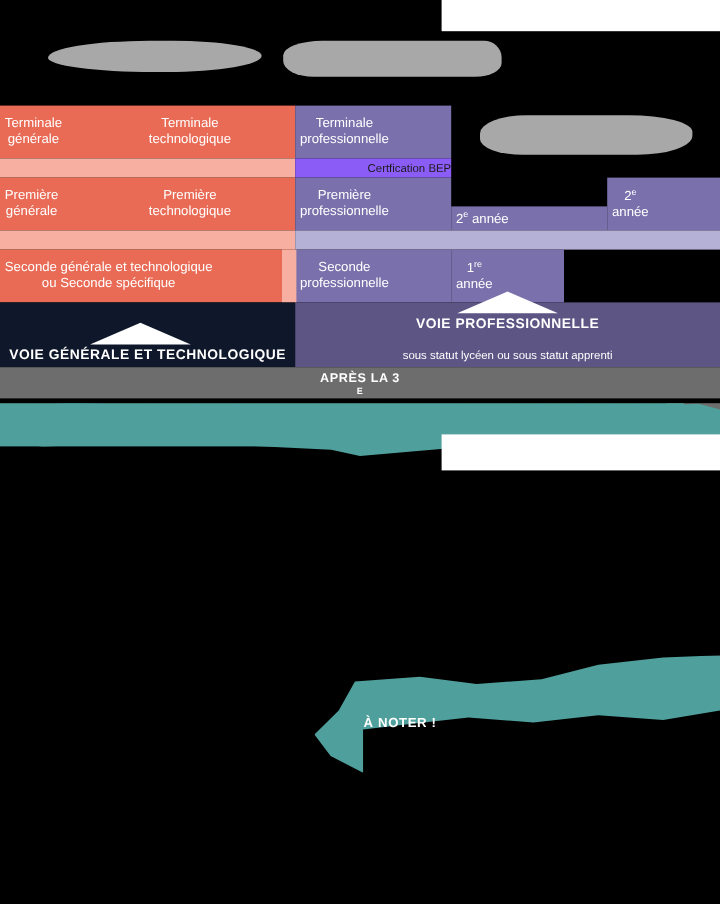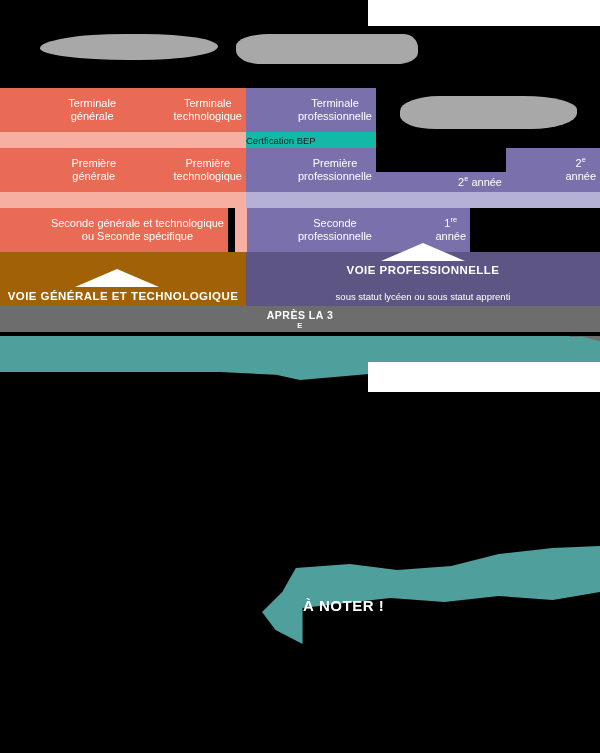--- a/index.html
+++ b/index.html
@@ -55,21 +55,21 @@
     position: relative;
     display: flex;
     width: 600px;
   }
   .row-tall  { height: 44px; }
   .row-thin  { height: 16px; }
 
   .cell {
     display: flex;
     align-items: center;
-    justify-content: flex-end;
+    justify-content: flex-start;
     text-align: center;
     color: #ffffff;
     line-height: 1.18;
     font-size: 11px;
     padding: 0 4px;
   }
 
   
   .gt        { background: #e96b55; }
   .gt-light  { background: #f6afa0; }
@@ -78,23 +78,23 @@
 
   .w-term-gen   { width: 120px; }
   .w-term-tech  { width: 126px; }
   .w-pro-name   { width: 130px; }
   .w-annee-a    { width: 130px; margin-top: 24px; }
   .w-annee-b    { width: 94px; }
 
   .cert-spacer { width: 246px; }
   .cert-band {
     width: 130px;
-    display: flex; align-items: center; justify-content: flex-start;
+    display: flex; align-items: center; justify-content: flex-end;
     font-size: 9.5px; color: #1c1c1c;
-    background: #14b8a6;
+    background: #8b5cf6;
   }
   .cert-tail { flex: 1; background: transparent; }
 
   .thin-left  { width: 246px; background: #f6afa0; }
   .thin-right { width: 354px; background: #b5b0d5; }
 
   
   .seconde-wrap { position: relative; width: 246px; }
   .seconde-notch {
     position: absolute;
@@ -104,21 +104,21 @@
 
   
   .voie-row { position: relative; display: flex; height: 54px; width: 600px; }
   .voie {
     position: relative;
     display: flex; flex-direction: column;
     align-items: center; justify-content: flex-end;
     padding-bottom: 4px;
     color: #ffffff;
   }
-  .voie-gt { width: 246px; background: #a16207; }
+  .voie-gt { width: 246px; background: #0f172a; }
   .voie-pr { width: 354px; background: #5d5584; }
   .voie-title {
     font-size: 11.5px; font-weight: bold; letter-spacing: .45px;
     white-space: nowrap;
   }
   .voie-sub { font-size: 9.5px; white-space: nowrap; margin-top: 15px; }
   .arrow-up {
     width: 0; height: 0;
     border-left: 42px solid transparent;
     border-right: 42px solid transparent;
@@ -167,21 +167,21 @@
     clip-path: polygon(
       10% 22%, 26% 18%, 40% 24%, 56% 20%, 70% 8%, 86% 2%, 100% 0%,
       100% 46%, 86% 54%, 70% 50%, 54% 56%, 38% 52%, 22% 58%, 12% 62%,
       12% 98%, 4% 84%, 0% 66%, 6% 46%
     );
   }
   .noter-label {
     position: absolute;
     left: 303px; top: 597px;
     color: #ffffff; font-weight: bold;
-    font-size: 15px; letter-spacing: .5px;
+    font-size: 11px; letter-spacing: .5px;
     white-space: nowrap;
   }
 </style>
 </head>
 <body>
 
 <div id="page">
 
   <div class="white-top"></div>
 
@@ -251,21 +251,21 @@
       </div>
     </div>
 
     <div class="row row-thin">
       <div class="thin-left"></div>
       <div class="thin-right"></div>
     </div>
 
     <div class="row row-tall">
       <div class="seconde-wrap">
-        <div class="cell gt" style="width:228px;height:44px">
+        <div class="cell gt" style="width:246px;height:44px">
           <div>
             <span>Seconde générale et technologique</span><br>
             <span>ou Seconde  spécifique</span>
           </div>
         </div>
         <div class="seconde-notch"></div>
       </div>
       <div class="cell pr w-pro-name">
         <div>
           <span>Seconde</span><br>

